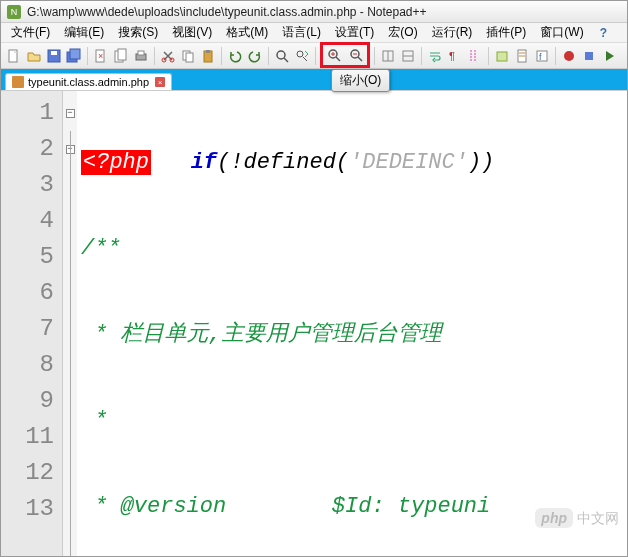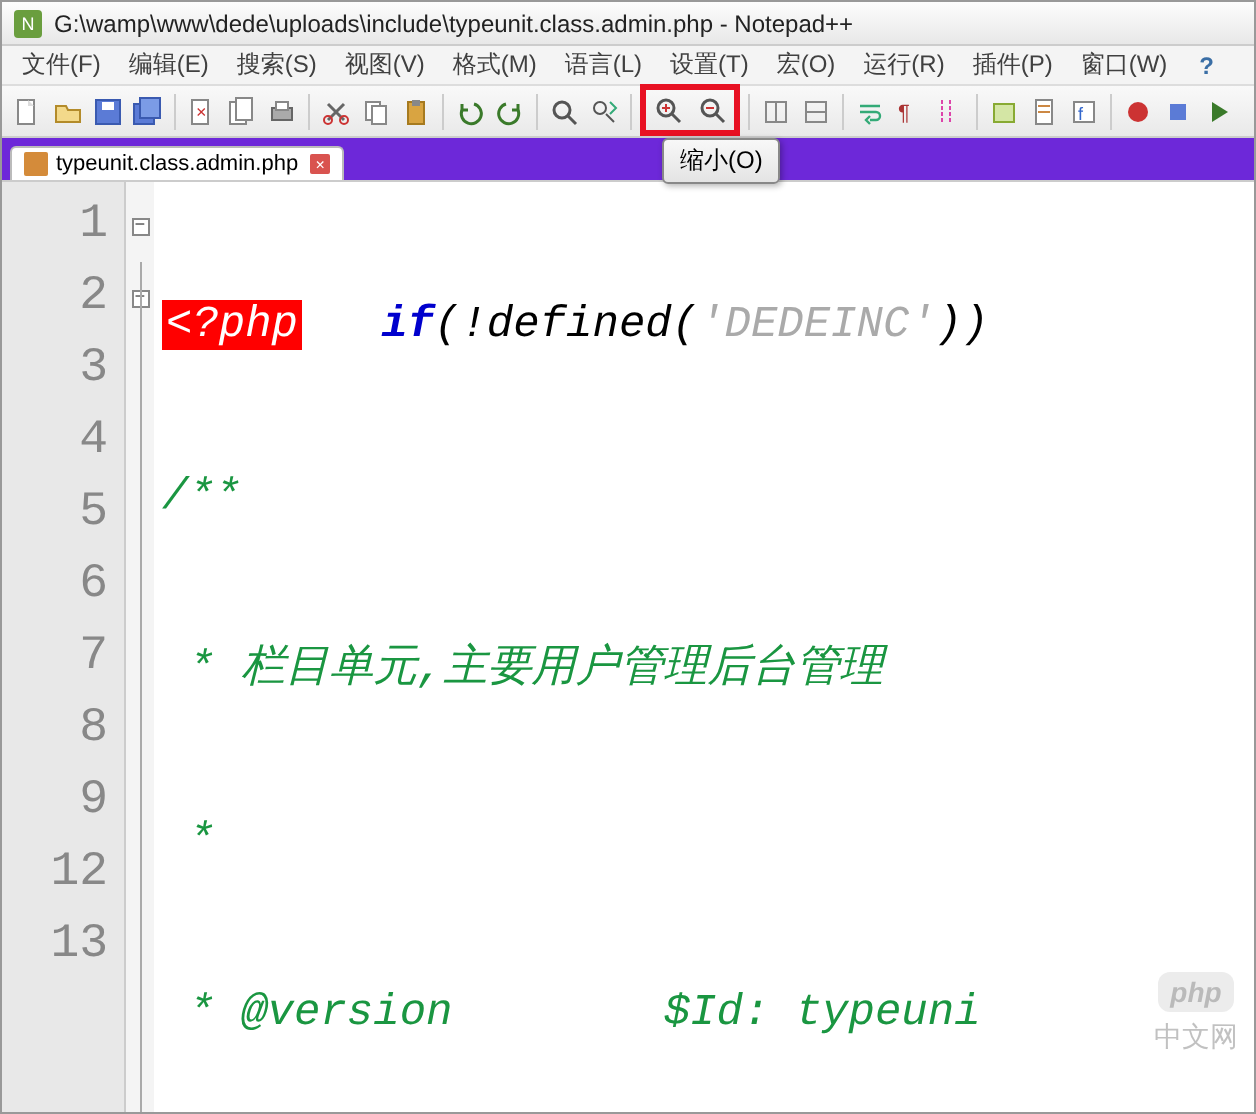--- a/index.html
+++ b/index.html
@@ -1,46 +1,46 @@
 <!DOCTYPE html>
 <html><head>
 <meta charset="utf-8">
 <style>
 * { margin: 0; padding: 0; box-sizing: border-box; }
 body { font-family: "Microsoft YaHei", "SimSun", sans-serif; font-size: 12px; background: #fff; width: 628px; height: 557px; overflow: hidden; position: relative; border: 1px solid #999; }
 .title-bar { height: 22px; background: linear-gradient(#fdfdfd, #e8e8e8); display: flex; align-items: center; padding: 0 6px; border-bottom: 1px solid #ccc; }
 .title-bar .icon { width: 14px; height: 14px; background: #6a9e3e; margin-right: 6px; border-radius: 2px; display:inline-flex; align-items:center; justify-content:center; color:#fff; font-size:9px;}
 .title-bar .title { font-size: 12px; color: #222; }
 .menu-bar { height: 20px; background: #f4f4f4; display: flex; align-items: center; padding: 0 4px; gap: 2px; border-bottom: 1px solid #ddd; }
-.menu-bar span { padding: 2px 6px; font-size: 12px; color: #404040; cursor: default; }
+.menu-bar span { padding: 2px 6px; font-size: 12px; color: #000000; cursor: default; }
 .menu-bar .help { color: #3a6ea5; font-weight: bold; margin-left: 2px; }
 .toolbar { height: 26px; background: linear-gradient(#f9f9f9, #e9e9e9); display: flex; align-items: center; padding: 0 4px; gap: 2px; border-bottom: 1px solid #ccc; position: relative; }
 .tb-btn { width: 18px; height: 18px; display: inline-flex; align-items: center; justify-content: center; border-radius: 2px; }
 .sep { width: 1px; height: 18px; background: #ccc; margin: 0 2px; }
 .highlight-group { border: 3px solid #e81123; padding: 2px; display: flex; align-items: center; gap: 4px; position: relative; height: 26px; margin-top: -1px;}
 .tooltip { position: absolute; top: 24px; left: 8px; background: linear-gradient(#f8f8f8,#e4e4e4); border: 1px solid #888; padding: 2px 8px; font-size: 12px; border-radius: 3px; box-shadow: 1px 1px 3px rgba(0,0,0,0.3); z-index: 10; white-space: nowrap; }
-.tab-bar { height: 22px; background: #6d28d9; display: flex; align-items: flex-end; padding: 0 4px; border-bottom: 1px solid #ccc; }
+.tab-bar { height: 22px; background: #0ea5e9; display: flex; align-items: flex-end; padding: 0 4px; border-bottom: 1px solid #ccc; }
 .tab { display: flex; align-items: center; background: #fff; border: 1px solid #bbb; border-bottom: none; padding: 2px 6px; font-size: 11px; gap: 4px; border-top-left-radius: 3px; border-top-right-radius: 3px;}
 .tab .icon { width: 12px; height: 12px; background: #d48b3a; border-radius: 1px; }
 .tab .close { width: 10px; height: 10px; background: #d9534f; color: #fff; font-size: 8px; display: flex; align-items: center; justify-content: center; border-radius: 1px; margin-left: 2px;}
 .editor { display: flex; height: calc(100% - 90px); position: relative; font-family: "Consolas","Courier New",monospace; }
 .gutter { width: 62px; background: #e8e8e8; text-align: right; color: #888; font-size: 24px; padding-top: 4px; border-right: 1px solid #ccc; user-select: none; }
 .gutter div { height: 36px; line-height: 36px; padding-right: 8px; }
 .fold-col { width: 14px; background: #f4f4f4; padding-top: 4px; }
 .fold-col div { height: 36px; display: flex; align-items: center; justify-content: center; position: relative;}
 .fold-box { width: 9px; height: 9px; border: 1px solid #888; background: #fff; font-size: 9px; line-height: 7px; text-align: center; color: #444; }
 .fold-line { position: absolute; left: 50%; width: 1px; background: #aaa; top:0; bottom:0;}
 .code-area { flex: 1; padding-top: 4px; font-size: 22px; overflow: hidden; white-space: pre; }
 .code-area .line { height: 36px; line-height: 36px; padding-left: 4px; font-style: italic; }
 .php-open { background: #ff0000; color: #fff; padding: 0 2px; }
 .keyword { color: #0000cd; font-weight: bold; }
 .func { color: #000; }
 .comment { color: #1a9641; }
 .gray-const { color: #aaa; }
-.watermark { position: absolute; right: 8px; bottom: 28px; opacity: 0.4; font-size: 14px; color: #666; display: flex; align-items: center; gap: 4px; font-family: sans-serif; flex-direction: column;}
+.watermark { position: absolute; right: 8px; bottom: 28px; opacity: 0.4; font-size: 14px; color: #666; display: flex; align-items: flex-end; gap: 4px; font-family: sans-serif;}
 .watermark .logo { background: #d0d0d0; padding: 2px 6px; border-radius: 6px; font-style: italic; font-weight: bold; color: #555;}
 
 .ic { width: 16px; height: 16px; }
 </style>
 </head>
 <body>
 
 <div class="title-bar">
   <span class="icon">N</span>
   <span class="title">G:\wamp\www\dede\uploads\include\typeunit.class.admin.php - Notepad++</span>
@@ -249,20 +249,21 @@
   <div class="gutter">
     <div>1</div>
     <div>2</div>
     <div>3</div>
     <div>4</div>
     <div>5</div>
     <div>6</div>
     <div>7</div>
     <div>8</div>
     <div>9</div>
+    <div>11</div>
     <div>12</div>
     <div>13</div>
   </div>
   <div class="fold-col">
     <div>
         <span class="fold-box">−</span>
       </div>
     <div>
         <span class="fold-line"></span>
         <span class="fold-box">−</span>

